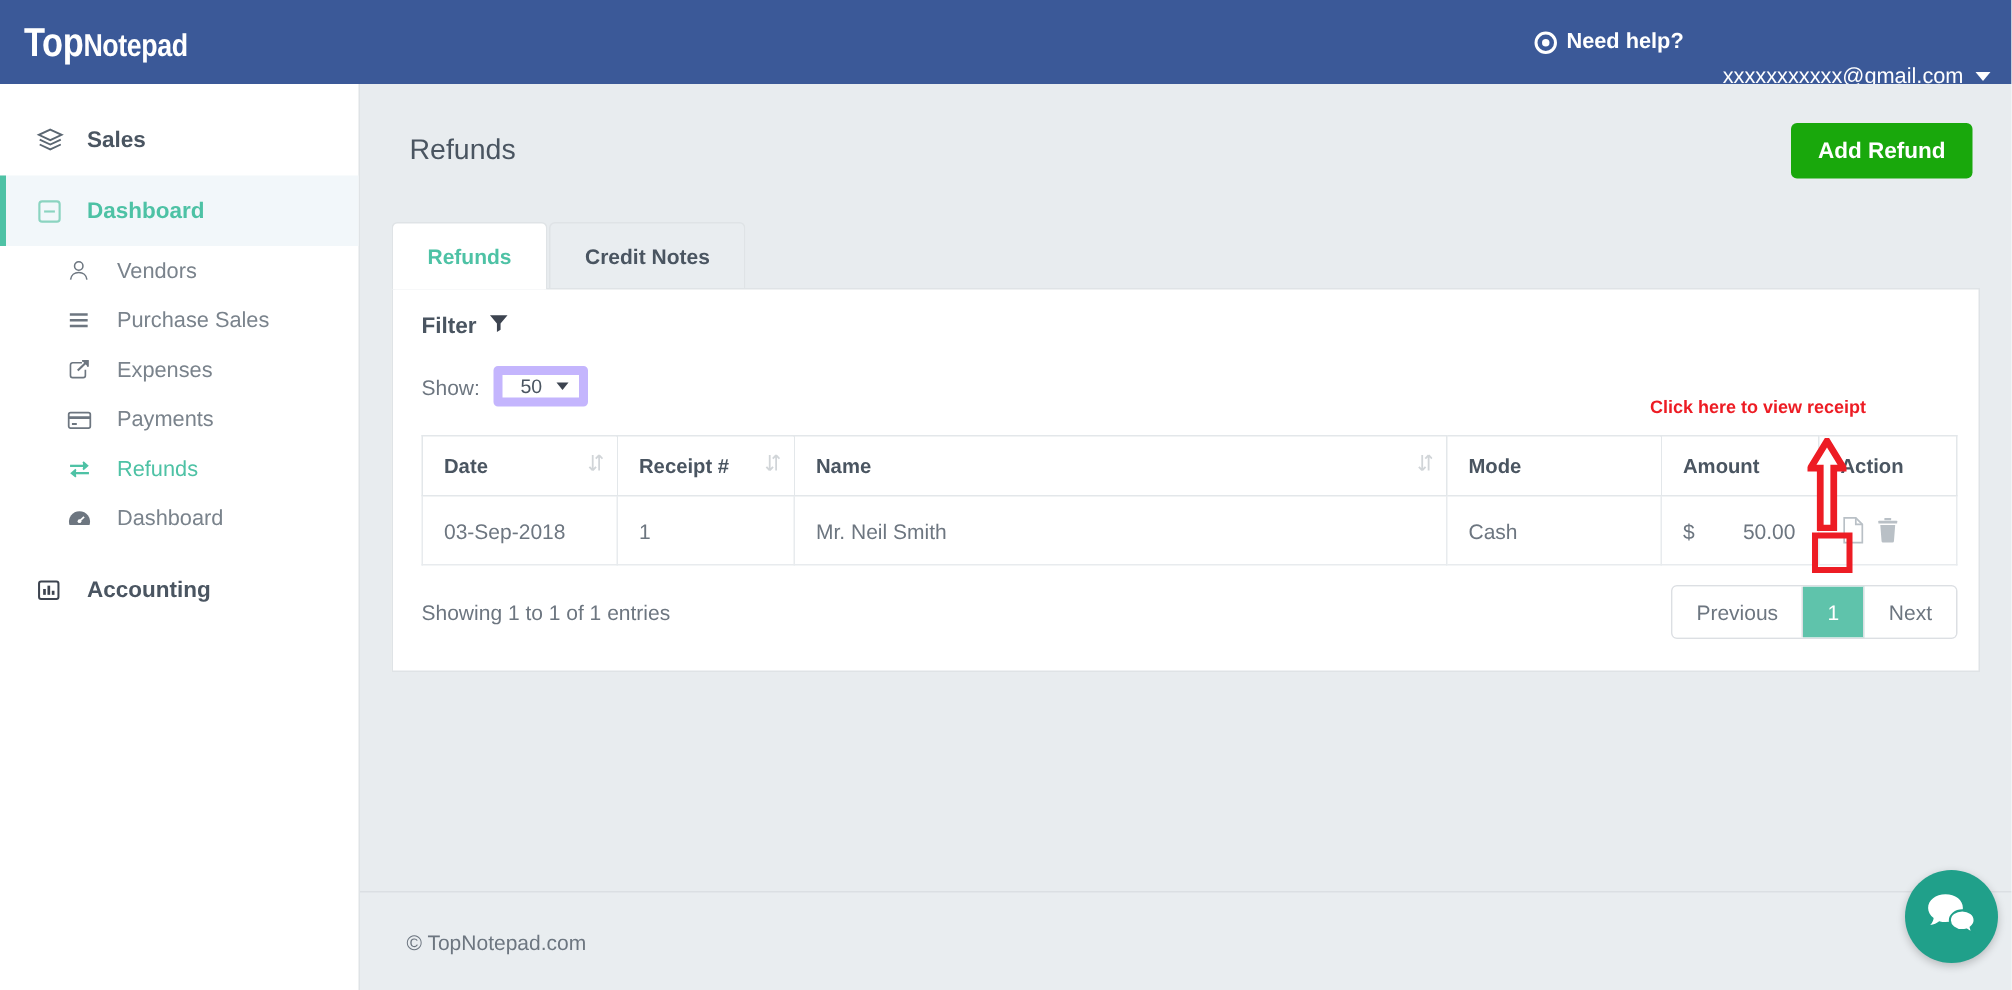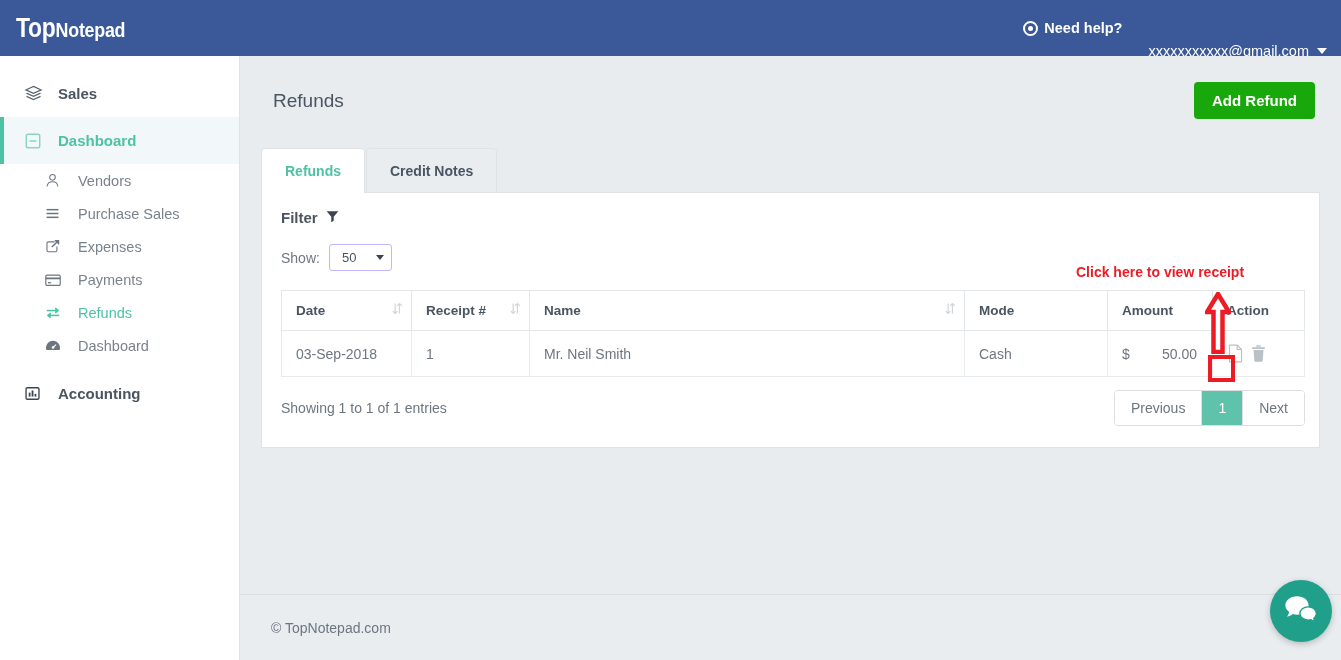--- a/index.html
+++ b/index.html
@@ -107,21 +107,21 @@
   .filter-row {
     display:flex; align-items:center; gap:8px;
     padding:16px 0 0 19px; font-size:15px; font-weight:bold; color:#4a5561;
   }
   .funnel { display:inline-block; }
   .show-row {
     display:flex; align-items:center; gap:9px;
     padding:18px 0 0 19px; font-size:14px; color:#6d7680;
   }
   .show-select {
-    border:1px solid #c4b5fd; border-radius:3px; background:#fff;
+    border:6px solid #c4b5fd; border-radius:3px; background:#fff;
     height:27px; width:63px; display:flex; align-items:center;
     justify-content:space-between; padding:0 7px 0 12px;
     font-size:13px; color:#4a5561; cursor:pointer;
   }
   .sel-caret {
     width:0;height:0;border-left:4px solid transparent;
     border-right:4px solid transparent;border-top:5px solid #3d4450;
   }
 
   table.dt { width:1024px; margin:19px 0 0 19px; border-collapse:collapse; }
@@ -165,22 +165,22 @@
   
   .chat-fab {
     position:absolute; right:9px; bottom:18px;
     width:62px; height:62px; border-radius:50%; background:#20a08a;
     display:flex; align-items:center; justify-content:center;
     cursor:pointer; box-shadow:0 2px 6px rgba(0,0,0,.22);
   }
 
   
   .anno-text {
-    position:absolute; left:1076px; top:264px;
-    color:#ed1c24; font-size:14px; font-weight:bold;
+    position:absolute; left:1100px; top:264px;
+    color:#ed1c24; font-size:12px; font-weight:bold;
     white-space:nowrap; pointer-events:none;
   }
   .anno-arrow { position:absolute; left:1205px; top:292px; pointer-events:none; }
   .anno-box {
     position:absolute; left:1208px; top:355px; width:27px; height:27px;
     border:4px solid #ed1c24; pointer-events:none;
   }
 </style>
 </head>
 <body>

